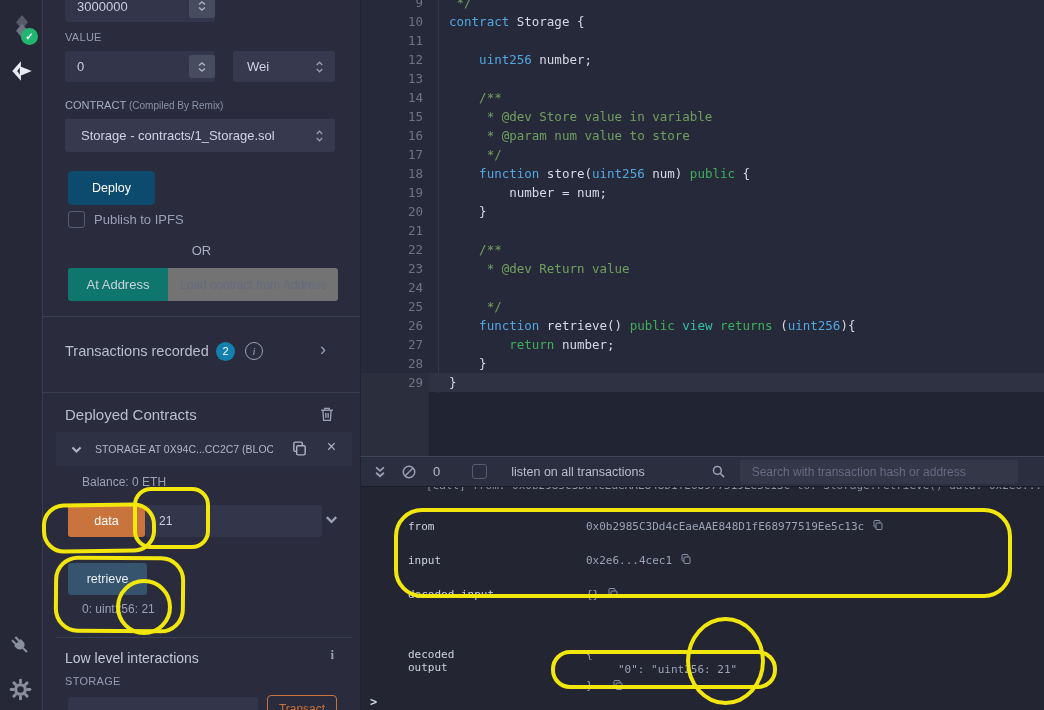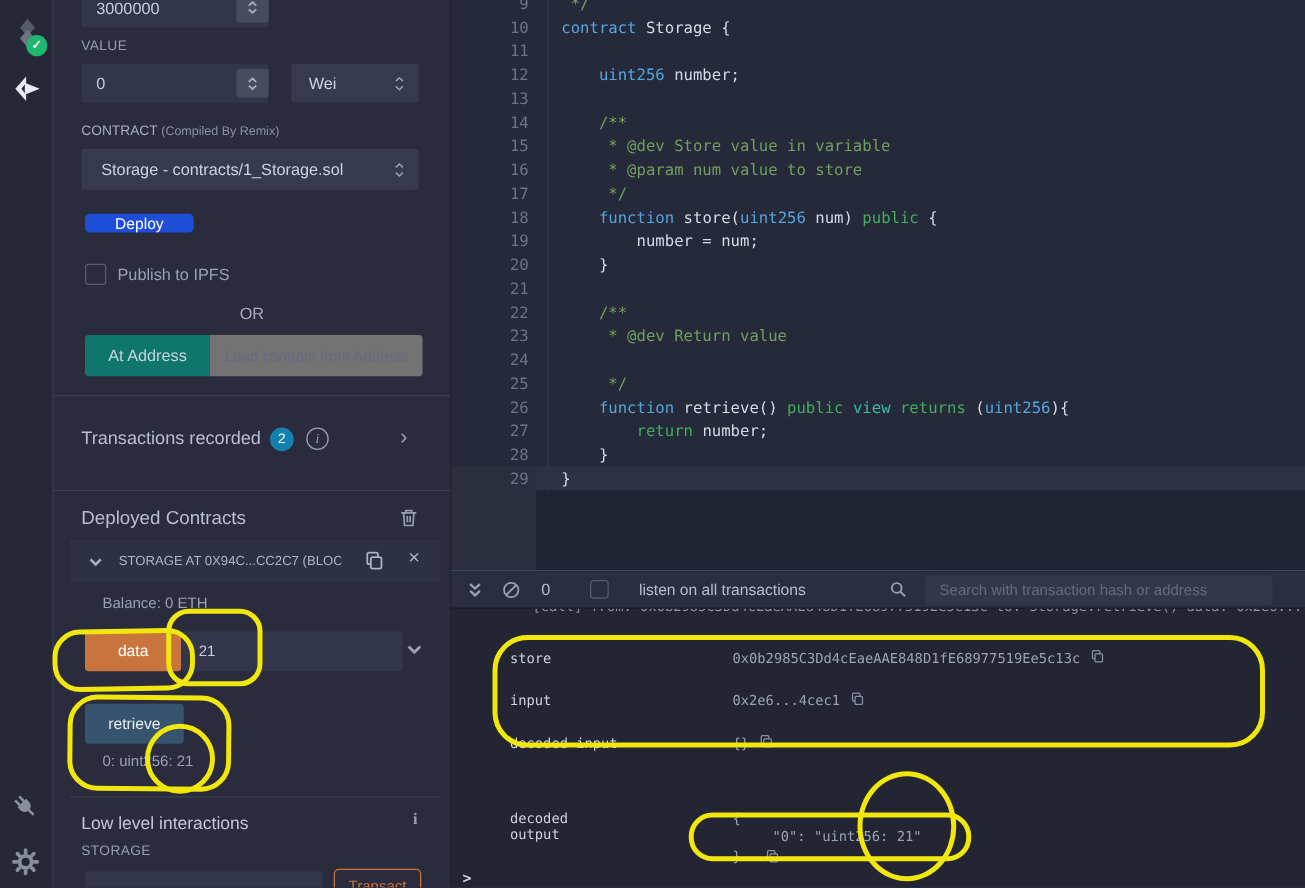--- a/index.html
+++ b/index.html
@@ -28,21 +28,21 @@
   #gas-input { left:22px; top:-10px; width:150px; height:32px; }
   #gas-stepper { left:146px; top:-6px; height:24px; }
   #value-label { position:absolute; left:22px; top:31px; }
   #value-input { left:22px; top:51px; width:150px; height:31px; }
   #value-stepper { left:146px; top:55px; height:23px; }
   #wei-select { left:190px; top:51px; width:102px; height:31px; }
   #contract-label { position:absolute; left:22px; top:99px; font-size:11px; color:#a7adc1; }
   #contract-sublabel { font-size:10px; color:#8b91a6; }
   #contract-select { left:22px; top:119px; width:270px; height:33px; padding-left:16px; }
 
-  #deploy-btn { position:absolute; left:25px; top:171px; width:87px; height:15px; background:#1d4ed8; border:none; border-radius:4px; color:#fff; font-size:12.5px; cursor:pointer; font-family:"Liberation Sans",sans-serif; }
+  #deploy-btn { position:absolute; left:25px; top:171px; width:87px; height:34px; background:#0c4a6e; border:none; border-radius:4px; color:#fff; font-size:12.5px; cursor:pointer; font-family:"Liberation Sans",sans-serif; }
   .checkbox { position:absolute; width:17px; height:17px; border:1px solid #565b6f; border-radius:3px; background:transparent; cursor:pointer; }
   #publish-cb { left:25px; top:211px; }
   #publish-label { position:absolute; left:51px; top:212px; font-size:13px; color:#9aa0b6; }
   #or-divider { position:absolute; left:0; right:0; top:243px; text-align:center; font-size:13px; color:#a7adbf; }
   #ataddr-btn { position:absolute; left:25px; top:268px; width:100px; height:33px; background:#0f766e; border:none; border-radius:3px 0 0 3px; color:#c9d2dc; font-size:13px; cursor:pointer; font-family:"Liberation Sans",sans-serif; }
   #ataddr-input { left:125px; top:268px; width:170px; height:33px; border-radius:0 3px 3px 0; background:#737373; }
 
   #txrec-card { position:absolute; left:0; right:0; top:316px; height:77px; border-top:1px solid #3b3f52; border-bottom:1px solid #3b3f52; }
   #txrec-title { position:absolute; left:22px; top:26px; font-size:14.5px; color:#b9bfce; }
   #txrec-badge { position:absolute; left:173px; top:25px; width:19px; height:19px; background:#1380ad; border-radius:50%; color:#fff; font-size:11px; line-height:19px; text-align:center; }
@@ -382,21 +382,21 @@
         <svg viewBox="0 0 20 20" width="15" height="15" fill="none" stroke="currentColor" stroke-width="2">
             <circle cx="8.5" cy="8.5" r="5.2"></circle>
             <line x1="12.5" y1="12.5" x2="17.5" y2="17.5"></line>
           </svg>
       </span>
       <input class="field" id="term-search" placeholder="Search with transaction hash or address" style="">
     </div>
 
     <div id="term-clipped">[call] from: 0x0b2985C3Dd4cEaeAAE848D1fE68977519Ee5c13c to: Storage.retrieve() data: 0x2e6...4cec1</div>
     <div id="terminal-rows">
-        <div class="trow"><span class="tlabel">store</span><span class="tvalue">0x0b2985C3Dd4cEaeAAE848D1fE68977519Ee5c13c</span><span class="copy-icon"><svg viewBox="0 0 24 24" width="12" height="12" fill="none" stroke="currentColor" stroke-width="2">
+        <div class="trow"><span class="tlabel">from</span><span class="tvalue">0x0b2985C3Dd4cEaeAAE848D1fE68977519Ee5c13c</span><span class="copy-icon"><svg viewBox="0 0 24 24" width="12" height="12" fill="none" stroke="currentColor" stroke-width="2">
               <rect x="8" y="8" width="12" height="13" rx="2"></rect>
               <path d="M16 8 V5 a2 2 0 0 0 -2 -2 H6 a2 2 0 0 0 -2 2 v9 a2 2 0 0 0 2 2 h2"></path>
             </svg></span></div>
         <div class="trow"><span class="tlabel">input</span><span class="tvalue">0x2e6...4cec1</span><span class="copy-icon"><svg viewBox="0 0 24 24" width="12" height="12" fill="none" stroke="currentColor" stroke-width="2">
               <rect x="8" y="8" width="12" height="13" rx="2"></rect>
               <path d="M16 8 V5 a2 2 0 0 0 -2 -2 H6 a2 2 0 0 0 -2 2 v9 a2 2 0 0 0 2 2 h2"></path>
             </svg></span></div>
         <div class="trow"><span class="tlabel">decoded input</span><span class="tvalue">{}</span><span class="copy-icon"><svg viewBox="0 0 24 24" width="12" height="12" fill="none" stroke="currentColor" stroke-width="2">
               <rect x="8" y="8" width="12" height="13" rx="2"></rect>
               <path d="M16 8 V5 a2 2 0 0 0 -2 -2 H6 a2 2 0 0 0 -2 2 v9 a2 2 0 0 0 2 2 h2"></path>

